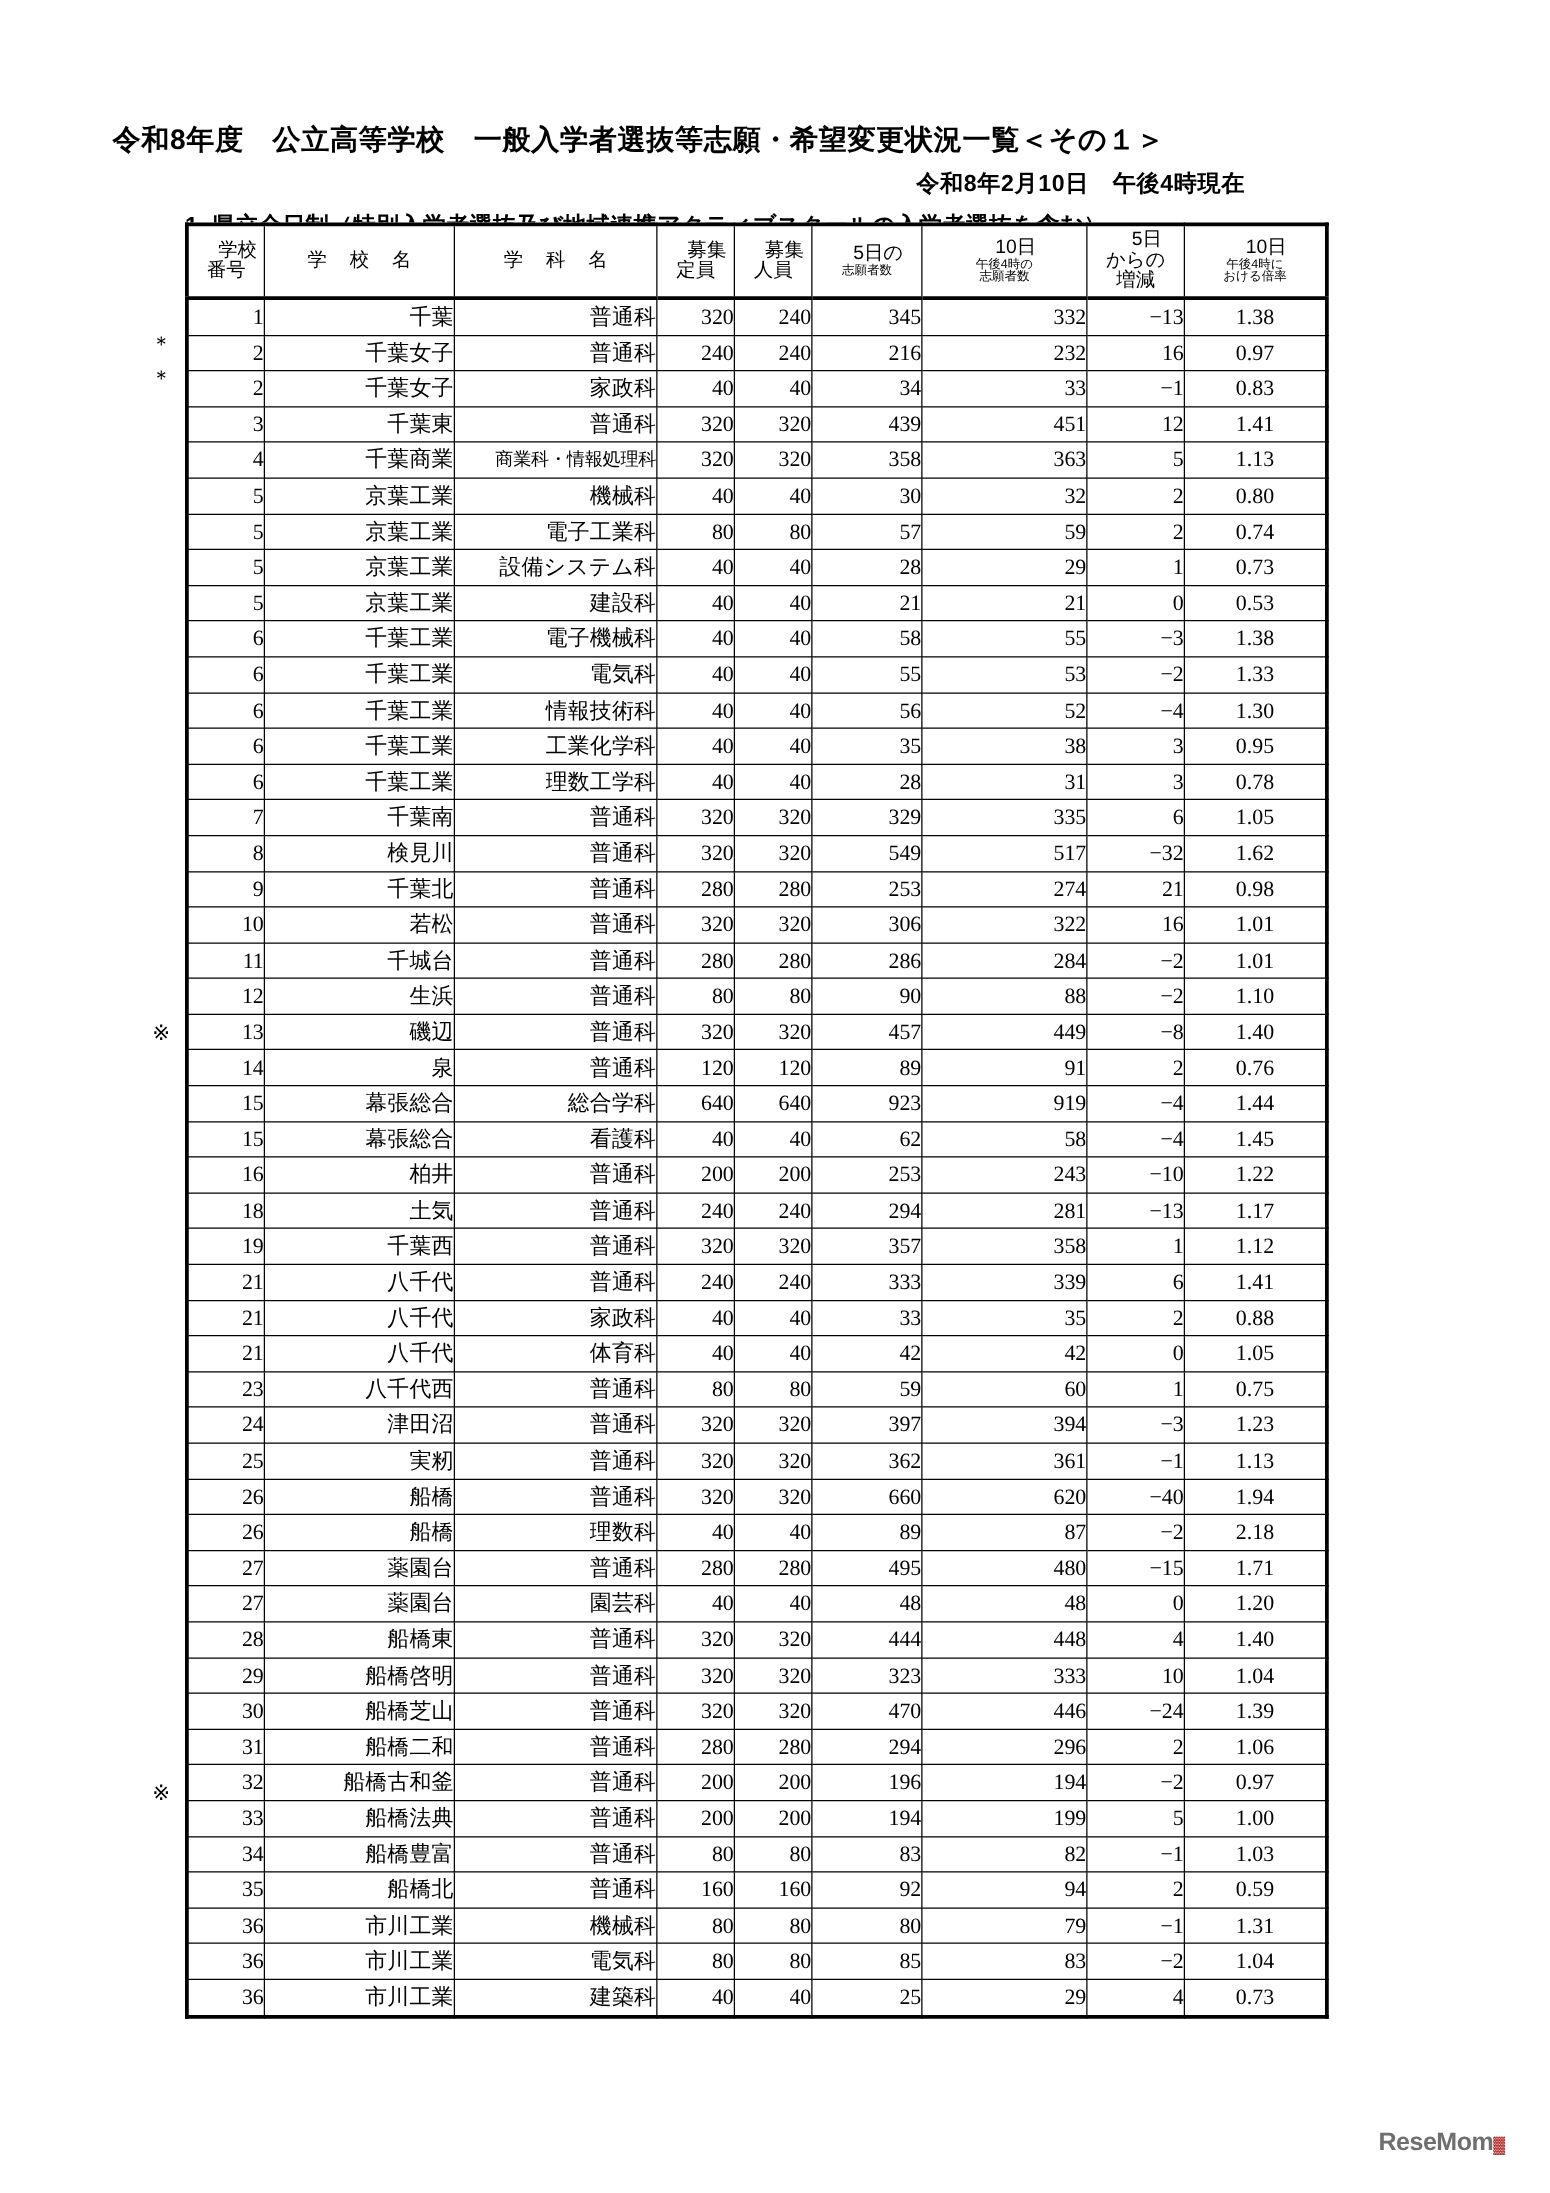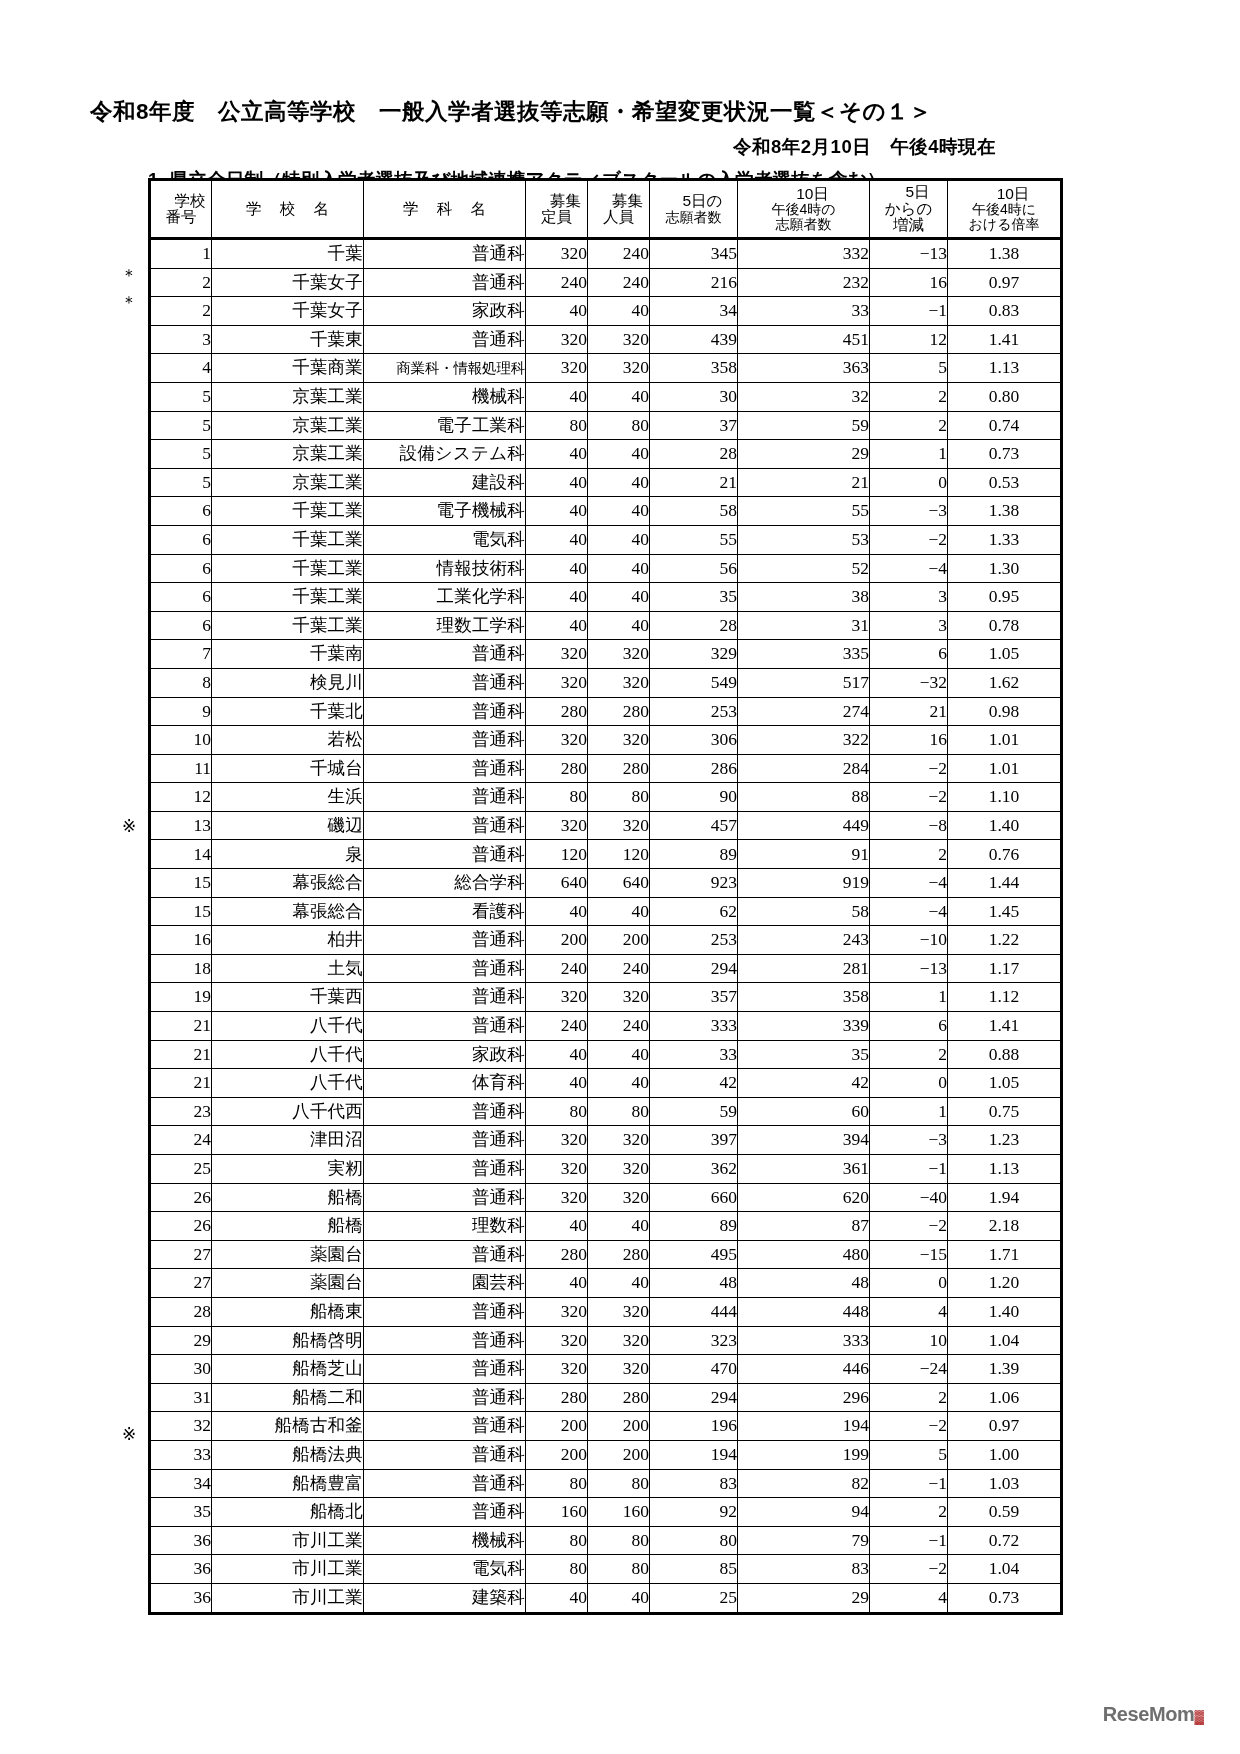--- a/index.html
+++ b/index.html
@@ -88,21 +88,21 @@
     text-align: center;
     line-height: 1.06;
     height: 56px;
     border-bottom: 3px solid #000 !important;
     letter-spacing: 0px;
   }
   thead th .l1 { display: block; padding-left: 18px; }
   thead th .l2 { display: block; }
   thead th .l3 { display: block; }
   thead th.wide-ttl { letter-spacing: 7px; padding-left: 7px; }
-  thead th .sm { font-size: 14px; }
+  thead th .sm { font-size: 10px; }
 
   tbody td {
     height: 27.6px;
     font-size: 17.5px;
     line-height: 1;
   }
   td.c-no      { text-align: right; padding-right: 4px; font-family: "Liberation Serif", serif; }
   td.c-school  { text-align: right;  padding-left: 3px; letter-spacing: 0.2px; }
   td.c-dept    { text-align: right;  padding-left: 5px; letter-spacing: 0.2px; }
   td.c-num     { text-align: right; padding-right: 7px; font-family: "Liberation Serif", serif; }
@@ -324,21 +324,21 @@
             <td class="c-numc">32</td>
             <td class="c-numc">2</td>
             <td class="c-ratio">0.80</td>
           </tr>
           <tr>
             <td class="c-no">5</td>
             <td class="c-school">京葉工業</td>
             <td class="c-dept">電子工業科</td>
             <td class="c-num">80</td>
             <td class="c-num">80</td>
-            <td class="c-numc">37</td>
+            <td class="c-numc">57</td>
             <td class="c-numc">59</td>
             <td class="c-numc">2</td>
             <td class="c-ratio">0.74</td>
           </tr>
           <tr>
             <td class="c-no">5</td>
             <td class="c-school">京葉工業</td>
             <td class="c-dept">設備システム科</td>
             <td class="c-num">40</td>
             <td class="c-num">40</td>
@@ -756,21 +756,21 @@
           </tr>
           <tr>
             <td class="c-no">36</td>
             <td class="c-school">市川工業</td>
             <td class="c-dept">機械科</td>
             <td class="c-num">80</td>
             <td class="c-num">80</td>
             <td class="c-numc">80</td>
             <td class="c-numc">79</td>
             <td class="c-numc">−1</td>
-            <td class="c-ratio">0.72</td>
+            <td class="c-ratio">1.31</td>
           </tr>
           <tr>
             <td class="c-no">36</td>
             <td class="c-school">市川工業</td>
             <td class="c-dept">電気科</td>
             <td class="c-num">80</td>
             <td class="c-num">80</td>
             <td class="c-numc">85</td>
             <td class="c-numc">83</td>
             <td class="c-numc">−2</td>

